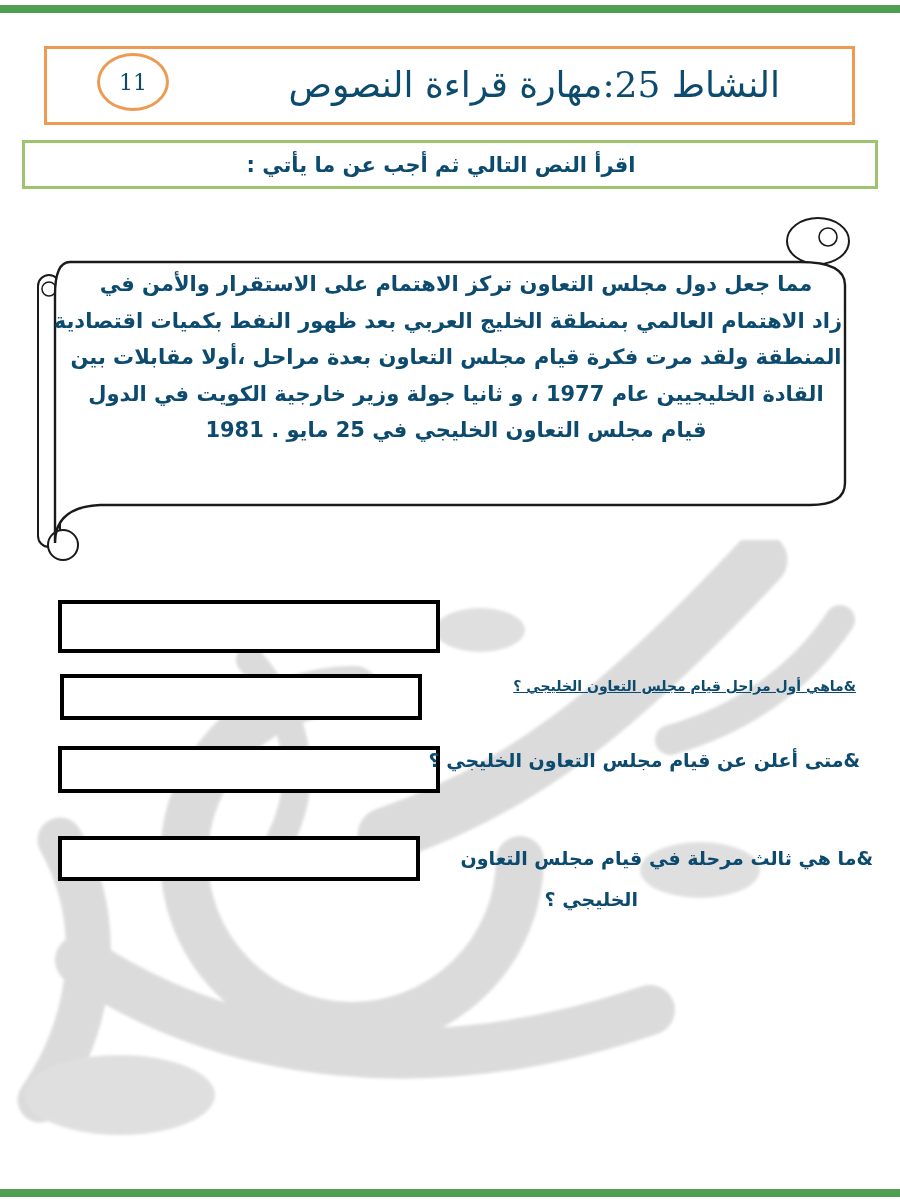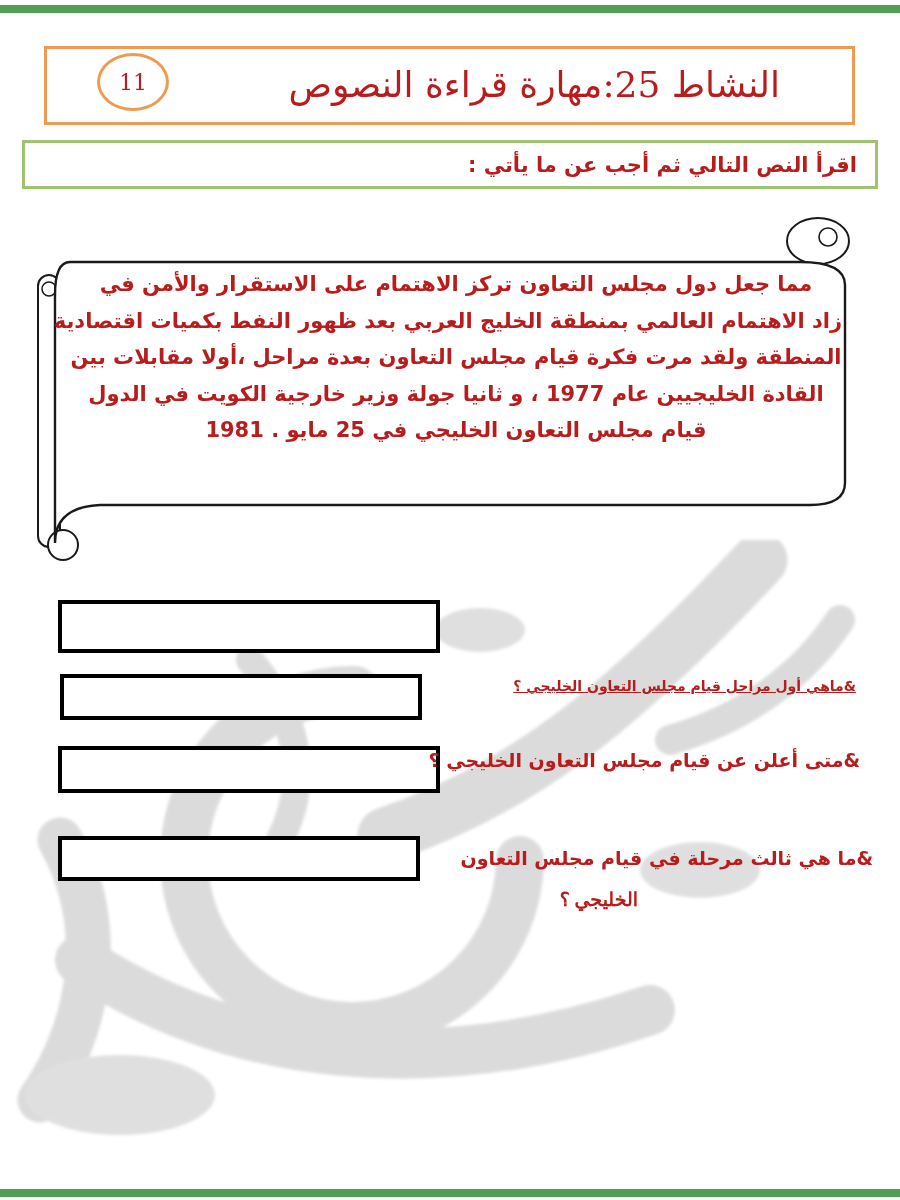--- a/index.html
+++ b/index.html
@@ -1,19 +1,19 @@
 <!DOCTYPE html>
 <html lang="ar" style="--bar_green: #4f9e52; --header_border: #ed9b53; --instruction_border: #9fc46f; --box_border: #000000; --watermark_gray: #c9c9c9; --text: #000000;"><head>
 <meta charset="utf-8">
 <style>
   html,body{margin:0;padding:0;background:#ffffff;}
   #page{
     position:relative;width:900px;height:1200px;margin:0 auto;
     background:#ffffff;overflow:hidden;
-    font-family:"DejaVu Sans",sans-serif;color:#b91c1c;
+    font-family:"DejaVu Sans",sans-serif;color:#0c4a6e;
     direction:rtl;
   }
   .bar{position:absolute;left:0;width:900px;height:8px;background:var(--bar_green,#4f9e52);}
   #top-bar{top:5px;}
   #bottom-bar{top:1189px;}
 
   
   #header-box{
     position:absolute;left:44px;top:46px;width:805px;height:73px;
     border:3px solid var(--header_border,#ed9b53);background:#fff;
@@ -27,21 +27,21 @@
   #activity-title{
     position:absolute;right:72px;top:50%;transform:translateY(-54%);
     font-family:"DejaVu Serif","DejaVu Sans",serif;font-weight:normal;
     font-size:36px;white-space:nowrap;letter-spacing:-1px;
   }
 
   
   #instruction-box{
     position:absolute;left:22px;top:140px;width:850px;height:43px;
     border:3px solid var(--instruction_border,#9fc46f);background:#fff;
-    display:flex;align-items:center;
+    display:flex;align-items:center;justify-content:center;
   }
   #instruction-text{
     margin-right:18px;font-weight:bold;font-size:21px;white-space:nowrap;
   }
 
   
   #scroll-wrap{position:absolute;left:30px;top:205px;width:825px;height:368px;}
   #scroll-wrap svg{position:absolute;left:0;top:0;}
   #passage{
     position:absolute;left:70px;top:266px;width:772px;
@@ -61,21 +61,21 @@
   #answer-box-1{left:58px;top:600px;width:382px;height:53px;}
   #answer-box-2{left:60px;top:674px;width:362px;height:46px;}
   #answer-box-3{left:58px;top:746px;width:382px;height:47px;}
   #answer-box-4{left:58px;top:836px;width:362px;height:45px;}
 
   .question{position:absolute;font-weight:bold;text-align:right;white-space:nowrap;}
   #question-1{right:42px;top:615px;font-size:15px;}
   #question-2{right:44px;top:678px;font-size:14px;text-decoration:underline;}
   #question-3{right:40px;top:717px;font-size:19px;margin-top:32px;}
   #question-4{right:27px;top:838px;font-size:19px;line-height:41px;}
-  #question-4 .q4-line2{display:block;margin-right:235px;white-space:nowrap;font-family:Liberation Serif, serif;}
+  #question-4 .q4-line2{display:block;margin-right:235px;white-space:nowrap;}
 </style>
 </head>
 <body>
 
 <div id="page">
 
   <div id="top-bar" class="bar"></div>
 
   <div id="header-box">
     <div id="page-number-circle">

